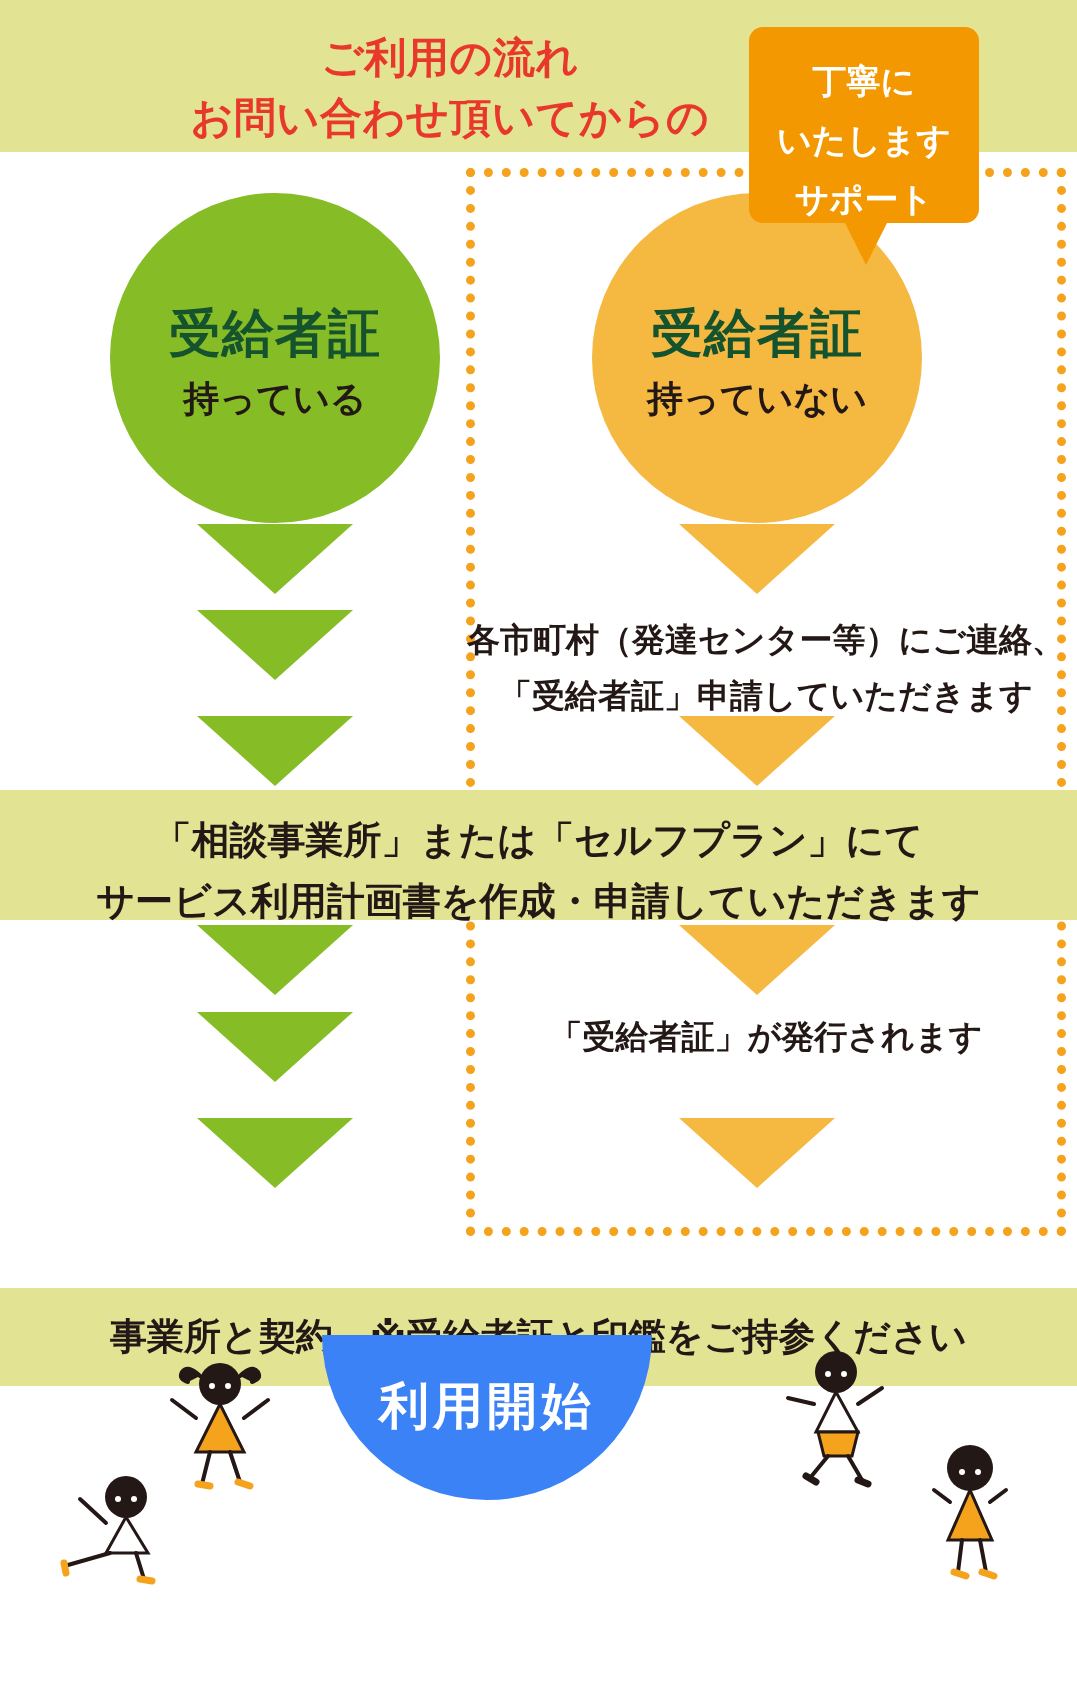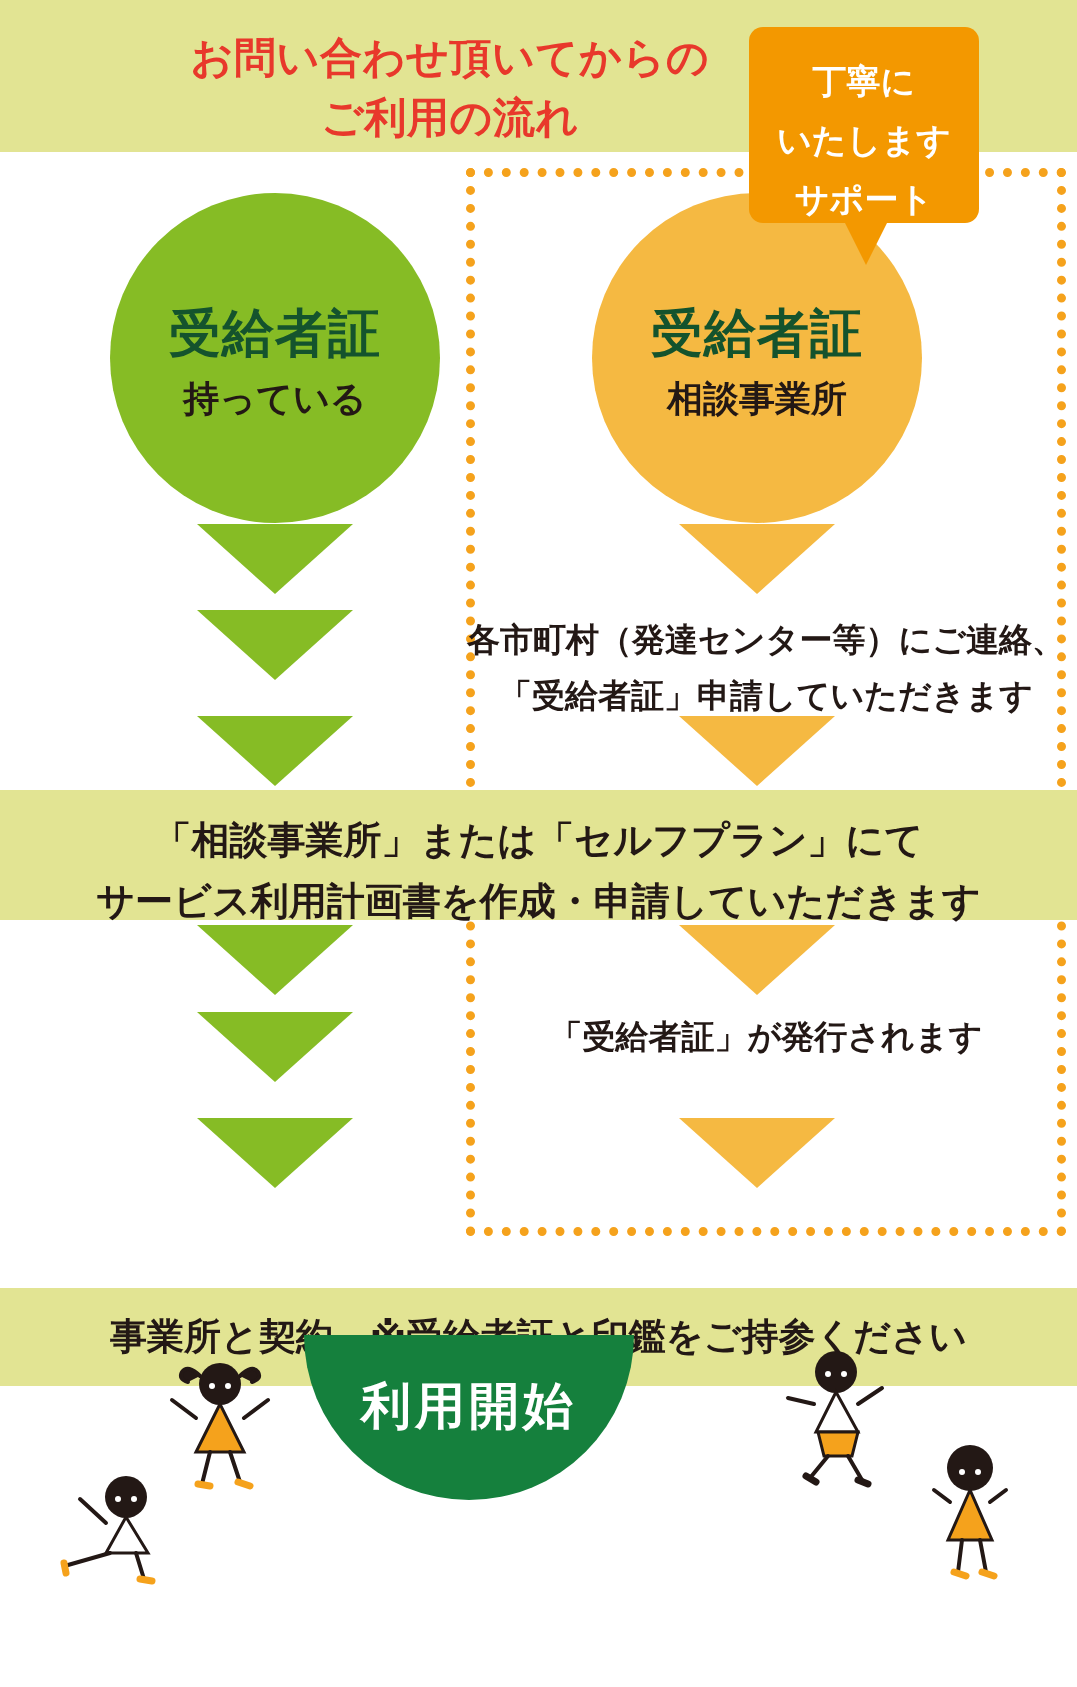--- a/index.html
+++ b/index.html
@@ -179,25 +179,25 @@
     top: 1288px;
     height: 98px;
     font-size: 37px;
     line-height: 98px;
   }
   .band .ln { display: block; }
 
   
   .start-shape {
     position: absolute;
-    left: 304px;
+    left: 322px;
     top: 1335px;
     width: 330px;
     height: 165px;
-    background: #15803d;
+    background: #3b82f6;
     border-radius: 0 0 165px 165px;
     z-index: 9;
   }
   .start-label {
     position: absolute;
     left: 0;
     top: 38px;
     width: 100%;
     text-align: center;
     color: #ffffff;
@@ -213,42 +213,42 @@
   }
   .kid svg { display: block; }
 </style>
 </head>
 <body>
 
 <div id="page">
 
   <div class="header-band">
     <div class="header-title">
+      <span class="ln">ご利用の流れ</span>
       <span class="ln">お問い合わせ頂いてからの</span>
-      <span class="ln">ご利用の流れ</span>
     </div>
   </div>
 
   <div class="dashed-region"></div>
 
   <div class="bubble">
     <span class="ln">丁寧に</span>
     <span class="ln">いたします</span>
     <span class="ln">サポート</span>
     <div class="bubble-tail"></div>
   </div>
 
   <div class="circle circle-green">
     <div class="circle-title">受給者証</div>
     <div class="circle-sub">持っている</div>
   </div>
 
   <div class="circle circle-orange">
     <div class="circle-title">受給者証</div>
-    <div class="circle-sub">相談事業所</div>
+    <div class="circle-sub">持っていない</div>
   </div>
 
   <div class="arrow arrow-green" style="left:197px; top:524px;"></div>
   <div class="arrow arrow-green" style="left:197px; top:610px;"></div>
   <div class="arrow arrow-green" style="left:197px; top:716px;"></div>
 
   <div class="arrow arrow-orange" style="left:679px; top:524px;"></div>
 
   <div class="note-block" style="left:466px; top:608px; width:600px;">
     <span class="ln">各市町村（発達センター等）にご連絡、</span>

